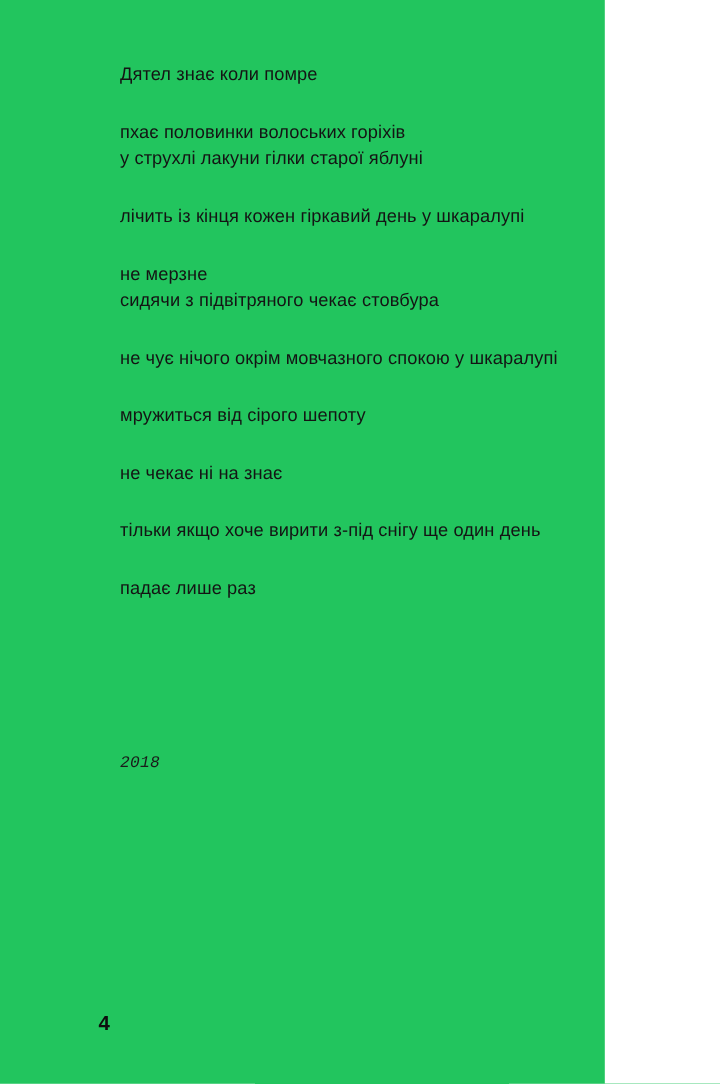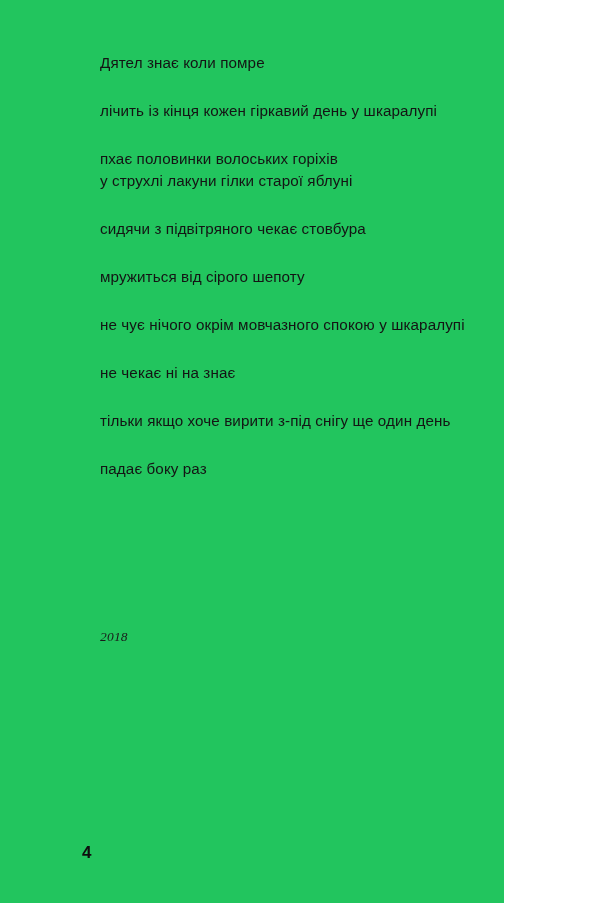--- a/index.html
+++ b/index.html
@@ -39,21 +39,21 @@
     font-size: 15.2px;
     line-height: 22px;
     letter-spacing: 0.1px;
     white-space: pre;
     color: #141414;
   }
   .year {
     position: absolute;
     left: 100px;
     top: 629px;
-    font-family: Liberation Serif, serif;
+    font-family: Liberation Mono, monospace;
     font-style: italic;
     font-size: 13.5px;
     color: #1a1a1a;
     letter-spacing: 0.2px;
   }
   .page-number {
     position: absolute;
     left: 82px;
     top: 843px;
     font-size: 17px;
@@ -66,50 +66,51 @@
 
 <div class="page">
 
   <div class="poem">
 
     <div class="stanza">
       <div class="line">Дятел знає коли помре</div>
     </div>
 
     <div class="stanza">
-      <div class="line">лічить із кінця кожен гіркавий день у шкаралупі</div>
-    </div>
-
-    <div class="stanza">
       <div class="line">пхає половинки волоських горіхів</div>
       <div class="line">у струхлі лакуни гілки старої яблуні</div>
     </div>
 
     <div class="stanza">
+      <div class="line">лічить із кінця кожен гіркавий день у шкаралупі</div>
+    </div>
+
+    <div class="stanza">
+      <div class="line">не мерзне</div>
       <div class="line">сидячи з підвітряного чекає стовбура</div>
     </div>
 
     <div class="stanza">
-      <div class="line">мружиться від сірого шепоту</div>
+      <div class="line">не чує нічого окрім мовчазного спокою у шкаралупі</div>
     </div>
 
     <div class="stanza">
-      <div class="line">не чує нічого окрім мовчазного спокою у шкаралупі</div>
+      <div class="line">мружиться від сірого шепоту</div>
     </div>
 
     <div class="stanza">
       <div class="line">не чекає ні на знає</div>
     </div>
 
     <div class="stanza">
       <div class="line">тільки якщо хоче вирити з-під снігу ще один день</div>
     </div>
 
     <div class="stanza">
-      <div class="line">падає боку раз</div>
+      <div class="line">падає лише раз</div>
     </div>
 
   </div>
 
   <div class="year">2018</div>
 
   <div class="page-number">4</div>
 
 </div>
 

